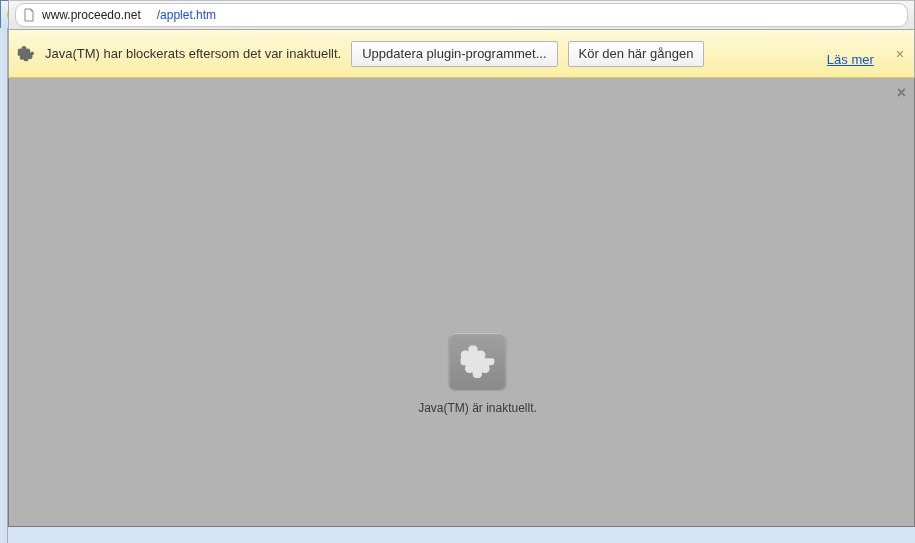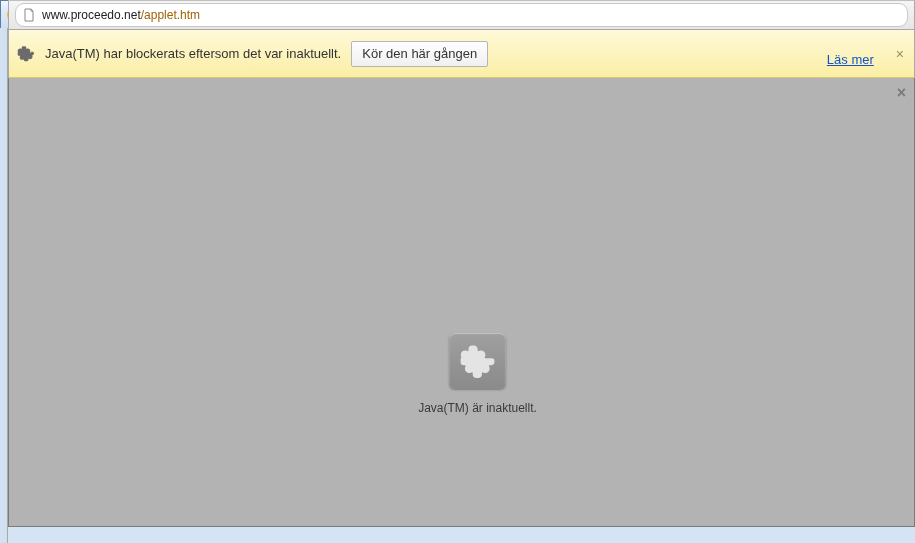--- a/index.html
+++ b/index.html
@@ -51,21 +51,21 @@
     display:flex; align-items:center;
     padding: 3px 6px;
   }
   .omnibox {
     flex:1; height: 24px; background:#fff; border:1px solid #c8c8c8;
     border-radius: 9px; display:flex; align-items:center; padding: 0 6px;
     font-size:12px; color:#333;
   }
   .omnibox .page-icon { width:14px; height:14px; margin-right:6px; color:#888; }
   .omnibox .url-host { color:#222; }
-  .omnibox .url-path { color:#a16207; }
+  .omnibox .url-path { color:#1d4ed8;padding-left:16px; }
 
   
   .infobar {
     height: 48px;
     background: linear-gradient(to bottom,#fef9d8,#fbeea6);
     border-bottom: 1px solid #d7c86e;
     border-left: 1px solid #a9a9a9;
     border-right: 1px solid #a9a9a9;
     display:flex; align-items:center;
     padding: 0 8px;
@@ -153,20 +153,23 @@
         <span class="url-path">/applet.htm</span>
     </div>
   </div>
 
   <div class="infobar">
     <svg class="plugin-icon" viewBox="0 0 24 24">
       <path fill="currentColor" d="M20 11h-1.5c-.3 0-.5-.4-.3-.7.3-.5.5-1.1.5-1.8 0-1.9-1.6-3.5-3.5-3.5-.7 0-1.3.2-1.8.5-.3.2-.7 0-.7-.3V4c0-1.1-.9-2-2-2H8C6.9 2 6 2.9 6 4v1.2c0 .3-.4.5-.7.3C4.8 5.2 4.2 5 3.5 5 1.6 5 0 6.6 0 8.5c0 .7.2 1.3.5 1.8.2.3 0 .7-.3.7H0v0h-.2H0v3c0 1.1.9 2 2 2h1.2c.3 0 .5.4.3.7-.3.5-.5 1.1-.5 1.8 0 1.9 1.6 3.5 3.5 3.5.7 0 1.3-.2 1.8-.5.3-.2.7 0 .7.3V22c0 1.1.9 2 2 2h3c1.1 0 2-.9 2-2v-1.2c0-.3.4-.5.7-.3.5.3 1.1.5 1.8.5 1.9 0 3.5-1.6 3.5-3.5 0-.7-.2-1.3-.5-1.8-.2-.3 0-.7.3-.7H22c1.1 0 2-.9 2-2v-1c0-1.1-.9-2-2-2h-2z" transform="scale(0.9) translate(1,0)"></path>
     </svg>
     <span class="msg">Java(TM) har blockerats eftersom det var inaktuellt.</span>
     <div class="btn">
+      <span>Uppdatera plugin-programmet...</span>
+    </div>
+    <div class="btn">
       <span>Kör den här gången</span>
     </div>
     <span class="filler"></span>
     <a class="link">Läs mer</a>
     <span class="dismiss">×</span>
   </div>
 
   <div class="content">
     <span class="page-dismiss">×</span>
     <div class="plugin-placeholder">

